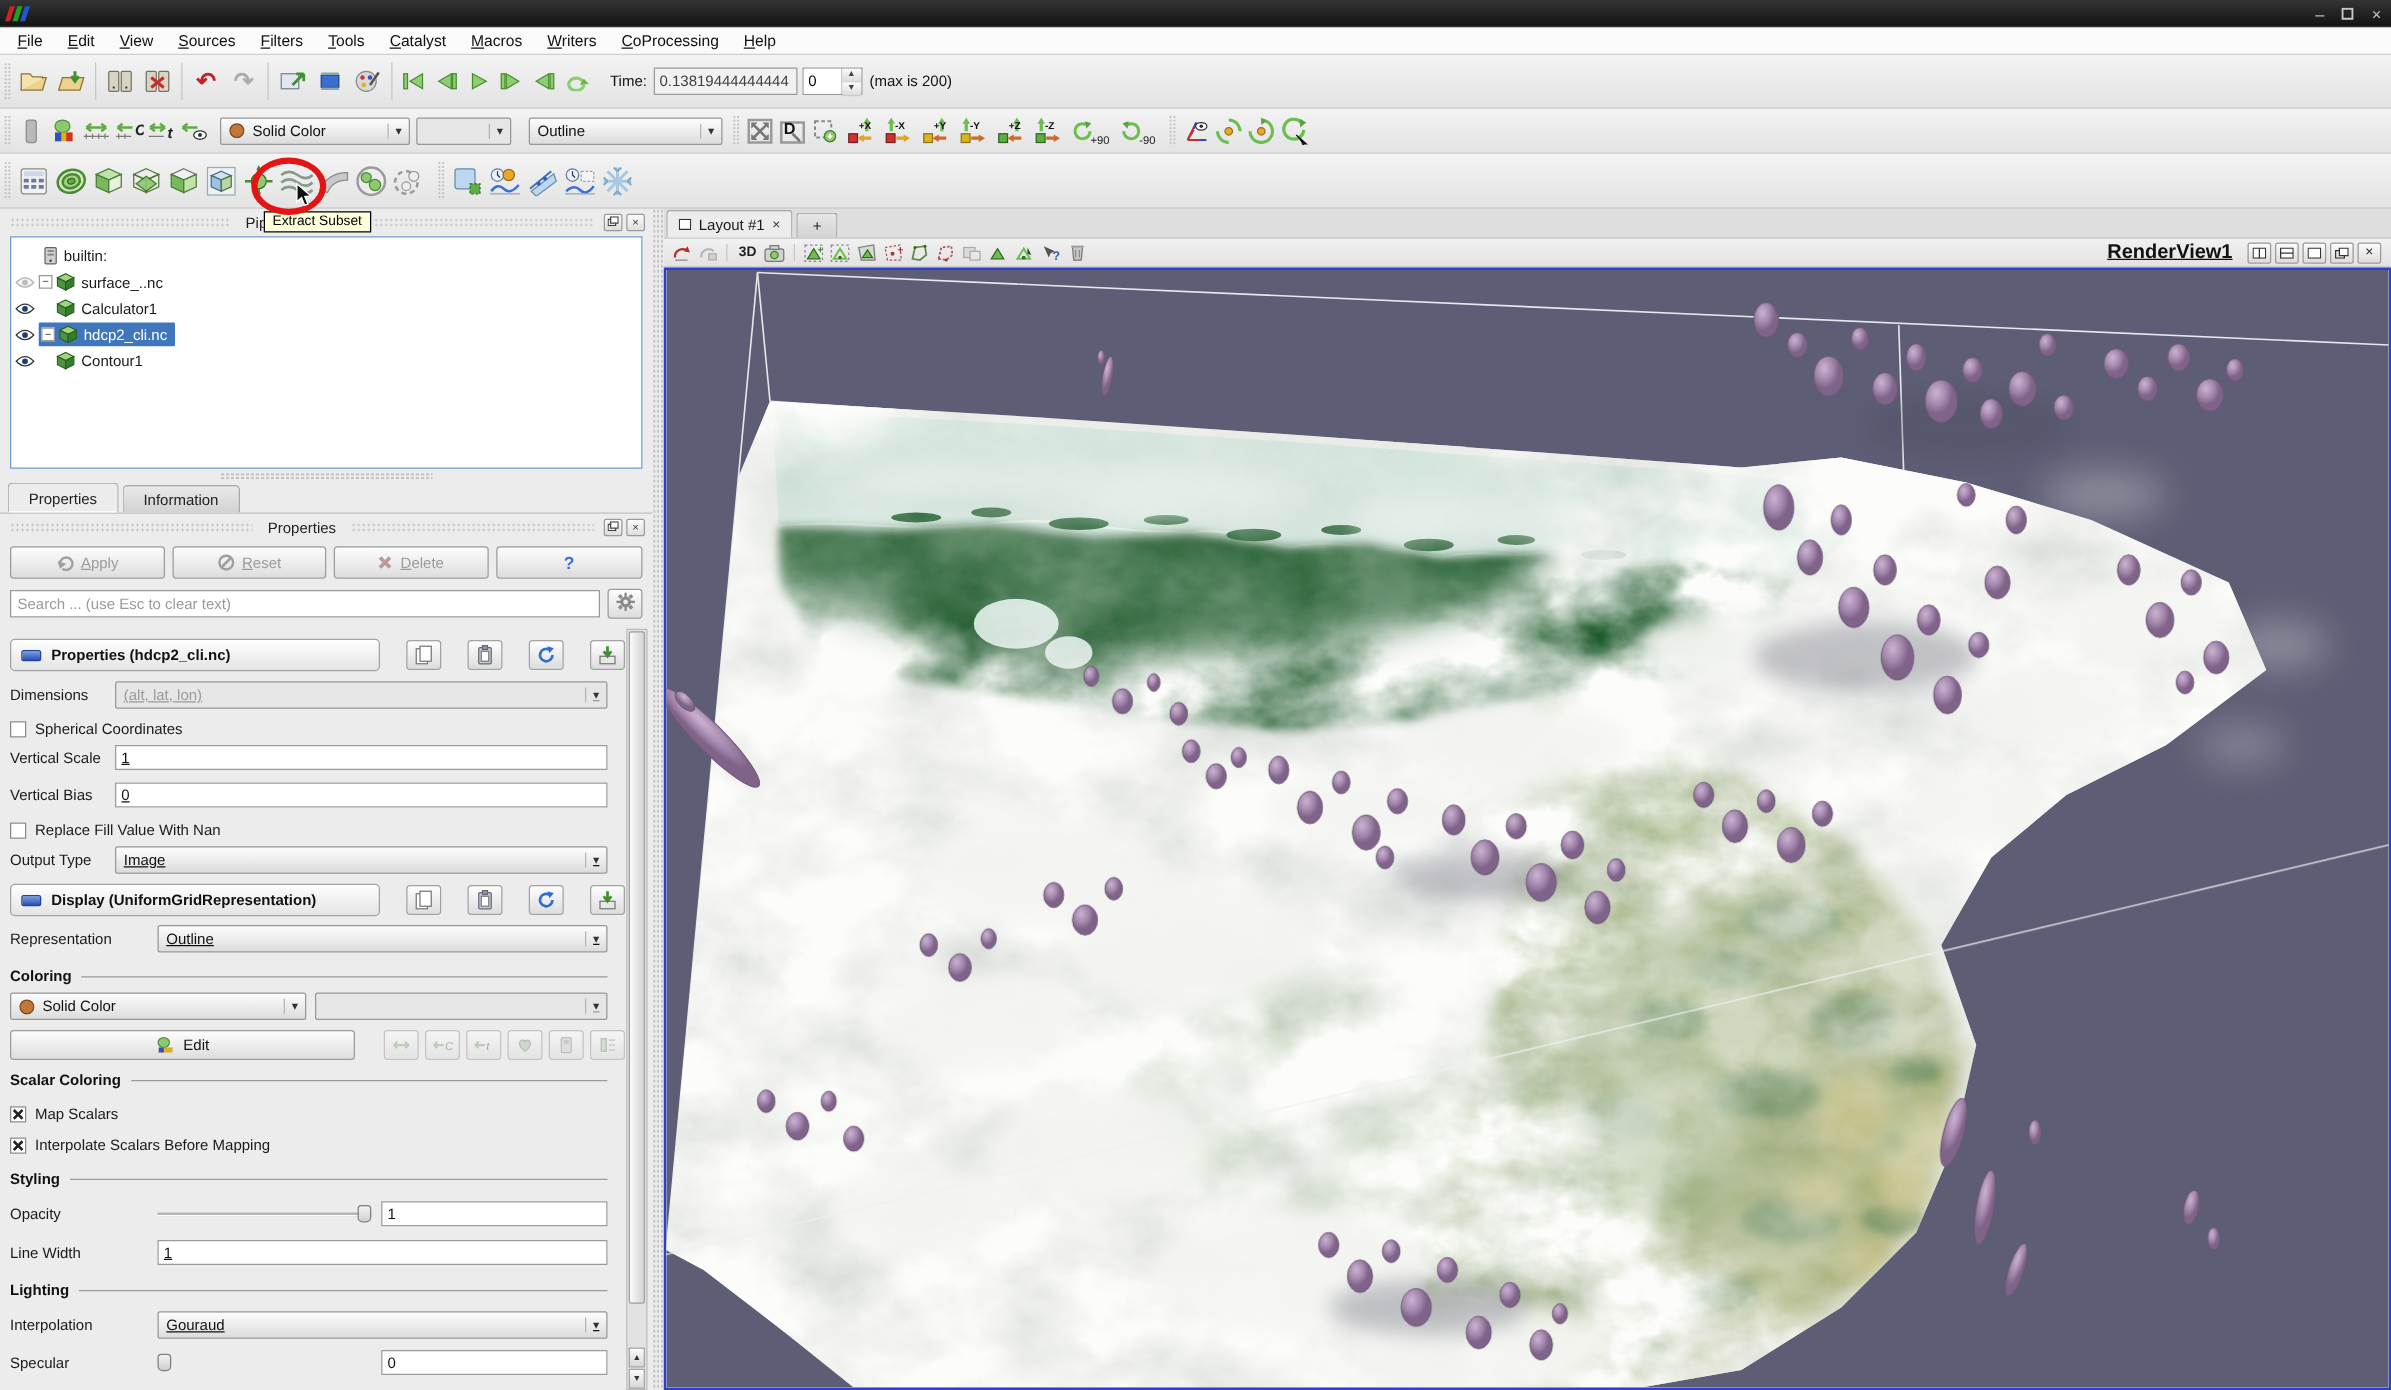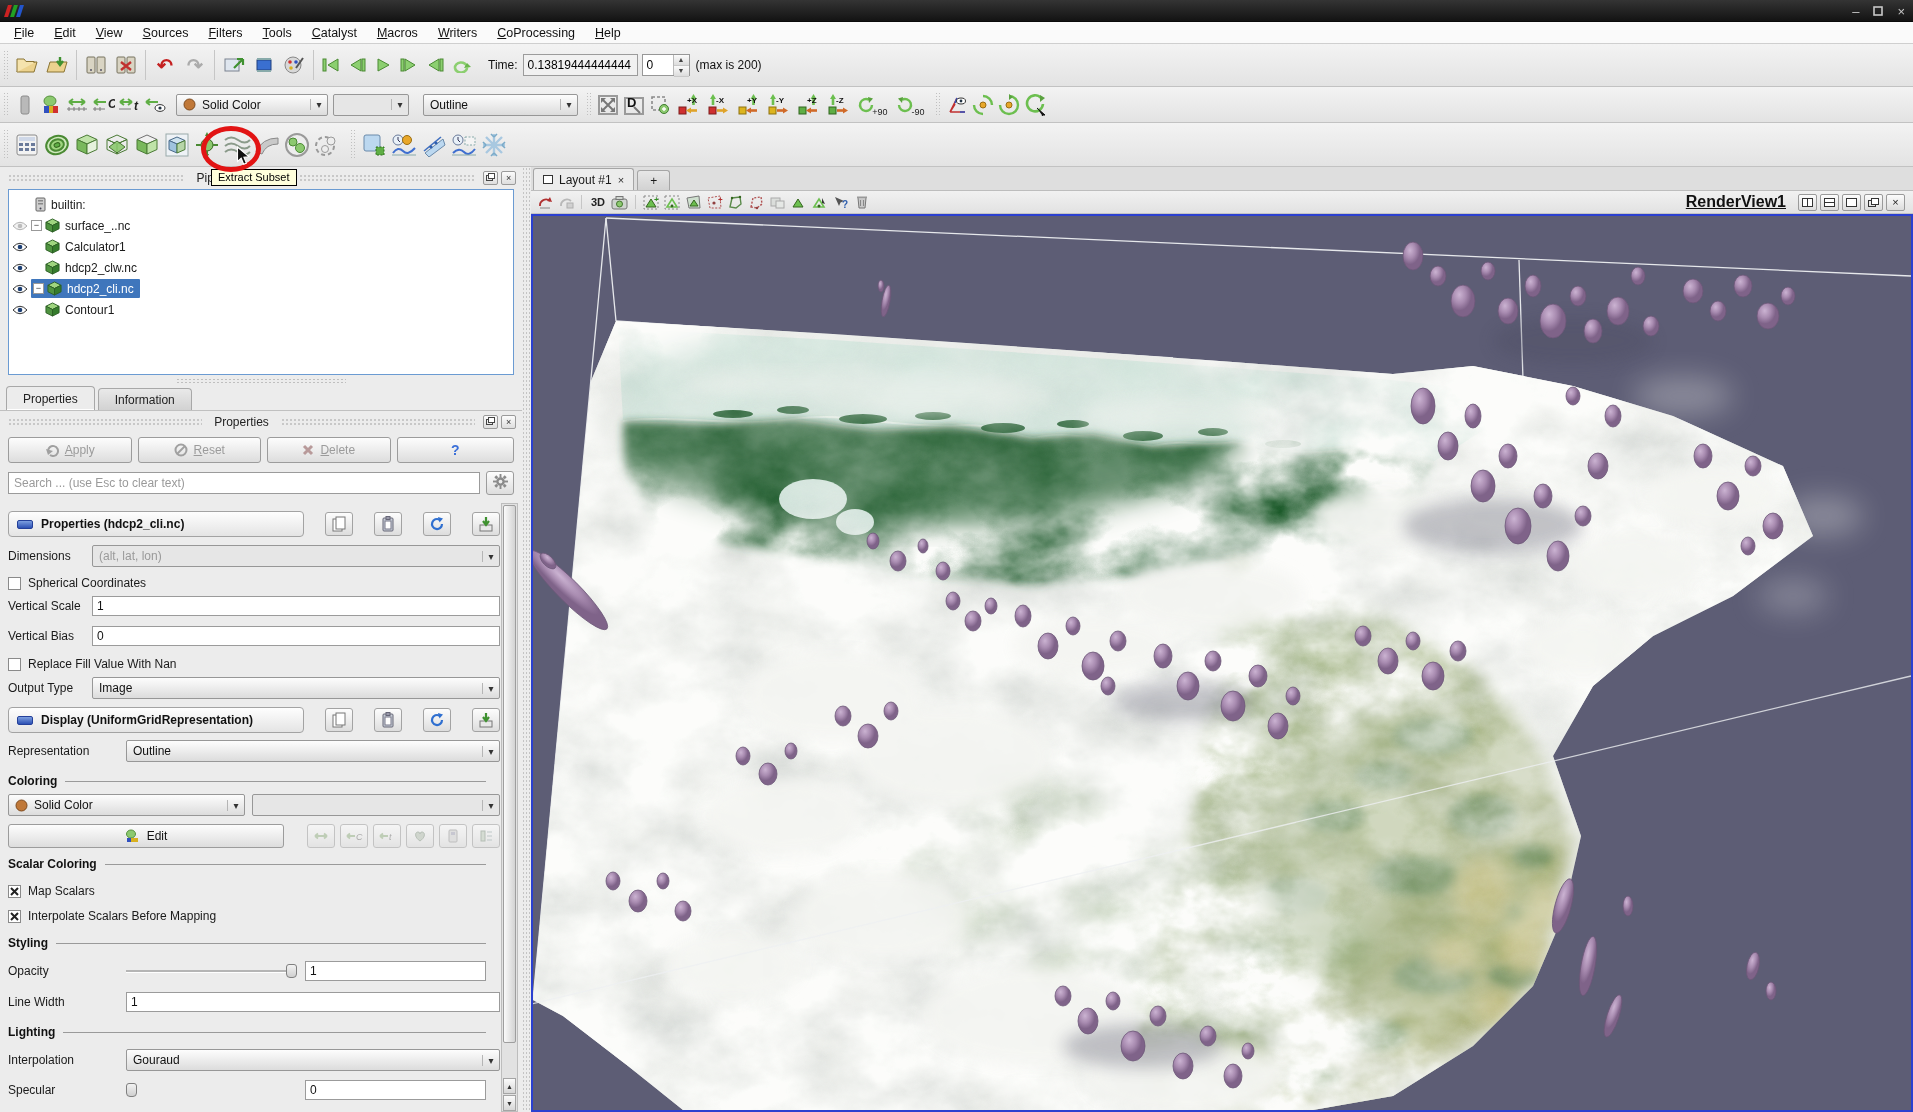--- a/index.html
+++ b/index.html
@@ -24,21 +24,21 @@
 .tb3{top:123px;height:44px;}
 .handle{width:6px;height:70%;margin:0 3px;background-image:radial-gradient(#c0c0c0 1px,transparent 1px);background-size:3px 3px;}
 .sep{width:1px;height:70%;background:#c6c6c6;margin:0 4px;}
 .icn{width:30px;height:30px;display:flex;align-items:center;justify-content:center;border-radius:3px;}
 .icn.sm{width:26px;height:26px;}
 .glyph{font-size:19px;line-height:1;font-weight:bold;}
 .combo{height:22px;background:linear-gradient(#fdfdfd,#dcdcdc);border:1px solid #979797;border-radius:2px;display:flex;align-items:center;padding-left:6px;font-size:12px;color:#111;}
 .combo .combo-arrow{margin-left:auto;border-left:1px solid #b5b5b5;width:17px;text-align:center;color:#333;font-size:10px;}
 .combo.dis{color:#9a9a9a;background:#e6e6e6;}
 .field{height:20px;border:1px solid #9b9b9b;background:#fff;font-size:12px;padding:0 4px;color:#111;}
-.field:disabled{background:#f1f1f1;color:#000000;}
+.field:disabled{background:#f1f1f1;color:#404040;}
 .spin{display:flex;height:22px;border:1px solid #979797;background:#fff;}
 .spin input{border:0;width:30px;font-size:12px;padding-left:4px;outline:none;}
 .spin .arrows{display:flex;flex-direction:column;width:16px;border-left:1px solid #b9b9b9;}
 .spin .arrows span{flex:1;font-size:7px;line-height:10px;text-align:center;background:linear-gradient(#fbfbfb,#dcdcdc);color:#444;border-bottom:1px solid #c9c9c9;}
 .lbl{font-size:12px;color:#111;}
 
 .axbtn{width:30px;height:30px;position:relative;display:flex;align-items:center;justify-content:center;}
 .axbtn text{font-weight:bold;}
 .rotlbl{font-size:9px;color:#222;margin-left:-4px;align-self:flex-end;margin-bottom:3px;}
 
@@ -79,21 +79,21 @@
 .vsb .thumb{position:absolute;left:1px;right:1px;top:1px;height:538px;background:linear-gradient(90deg,#fafafa,#d3d3d3);border:1px solid #9e9e9e;border-radius:2px;}
 .vsb .sarr{position:absolute;left:1px;right:1px;height:16px;background:linear-gradient(#fbfbfb,#d7d7d7);border:1px solid #a5a5a5;font-size:7px;text-align:center;line-height:15px;color:#333;}
 
 .sect{display:flex;gap:21px;margin-top:8px;align-items:center;}
 .sect .shead{flex:1;max-width:345px;height:26px;border:1px solid #a3a3a3;border-radius:4px;background:linear-gradient(#fefefe,#e4e4e4);display:flex;align-items:center;padding:0 8px;font-weight:bold;font-size:12px;gap:8px;color:#111;}
 .minus-ic{width:16px;height:9px;background:linear-gradient(#7d9fe0,#2c50b4);border:1px solid #24409a;border-radius:2px;}
 .mini{width:28px;height:24px;border:1px solid #a3a3a3;border-radius:3px;background:linear-gradient(#fdfdfd,#dddddd);display:flex;align-items:center;justify-content:center;}
 .prow{display:flex;align-items:center;margin-top:8px;}
 .prow .lab86{width:84px;font-size:12px;}
 .prow .lab120{width:118px;font-size:12px;}
-.prow .grow{flex:1;}
+.prow .grow{flex:1;margin-right:14px;text-decoration:underline;}
 .chkrow{display:flex;align-items:center;gap:7px;margin-top:9px;font-size:12px;}
 .chk{width:13px;height:13px;border:1px solid #8a8a8a;background:#fff;display:flex;align-items:center;justify-content:center;}
 .hdr{display:flex;align-items:center;gap:8px;margin-top:12px;font-weight:bold;font-size:12px;color:#111;}
 .hdr .rule{flex:1;height:1px;background:#9a9a9a;margin-right:14px;}
 .slider{position:relative;height:16px;flex:1;}
 .slider .track{position:absolute;left:0;right:0;top:7px;height:3px;background:#b5b5b5;border-bottom:1px solid #fff;}
 .slider .shandle{position:absolute;top:1px;width:11px;height:14px;background:linear-gradient(#f2f2f2,#cfcfcf);border:1px solid #7f7f7f;border-radius:3px 3px 4px 4px;}
 .editrow{display:flex;gap:5px;margin-top:8px;align-items:center;}
 .editbtn{width:276px;height:24px;border:1px solid #9c9c9c;border-radius:3px;background:linear-gradient(#fdfdfd,#dddddd);display:flex;align-items:center;justify-content:center;gap:7px;font-size:12px;color:#111;}
 .mini.dis{opacity:.55;}
@@ -634,37 +634,20 @@
           </span>
         <span class="noexp"></span>
         <span class="cube">
             <svg width="15" height="15" viewBox="0 0 16 16">
               <path d="M8 1 L15 4.5 8 8 1 4.5 Z" fill="#9fd57f" stroke="#2c5f24"></path>
               <path d="M1 4.5 8 8 V15 L1 11.5 Z" fill="#4f9340" stroke="#2c5f24"></path>
               <path d="M15 4.5 8 8 V15 L15 11.5 Z" fill="#357c2c" stroke="#2c5f24"></path>
             </svg>
           </span>
         <span>Calculator1</span>
-      </div>
-      <div class="trow">
-        <span class="eye">
-            <svg width="16" height="10" viewBox="0 0 16 10">
-              <path d="M1 5 Q8 -2.5 15 5 Q8 12.5 1 5 Z" fill="#fff" stroke="#333"></path>
-              <circle cx="8" cy="5" r="2.3" fill="#1c3f74"></circle>
-            </svg>
-          </span>
-        <span class="noexp"></span>
-        <span class="cube">
-            <svg width="15" height="15" viewBox="0 0 16 16">
-              <path d="M8 1 L15 4.5 8 8 1 4.5 Z" fill="#9fd57f" stroke="#2c5f24"></path>
-              <path d="M1 4.5 8 8 V15 L1 11.5 Z" fill="#4f9340" stroke="#2c5f24"></path>
-              <path d="M15 4.5 8 8 V15 L15 11.5 Z" fill="#357c2c" stroke="#2c5f24"></path>
-            </svg>
-          </span>
-        <span>hdcp2_clw.nc</span>
       </div>
       <div class="trow sel">
         <span class="eye">
             <svg width="16" height="10" viewBox="0 0 16 10">
               <path d="M1 5 Q8 -2.5 15 5 Q8 12.5 1 5 Z" fill="#fff" stroke="#333"></path>
               <circle cx="8" cy="5" r="2.3" fill="#1c3f74"></circle>
             </svg>
           </span>
         <span class="rowsel">
           <span class="expander">−</span>

